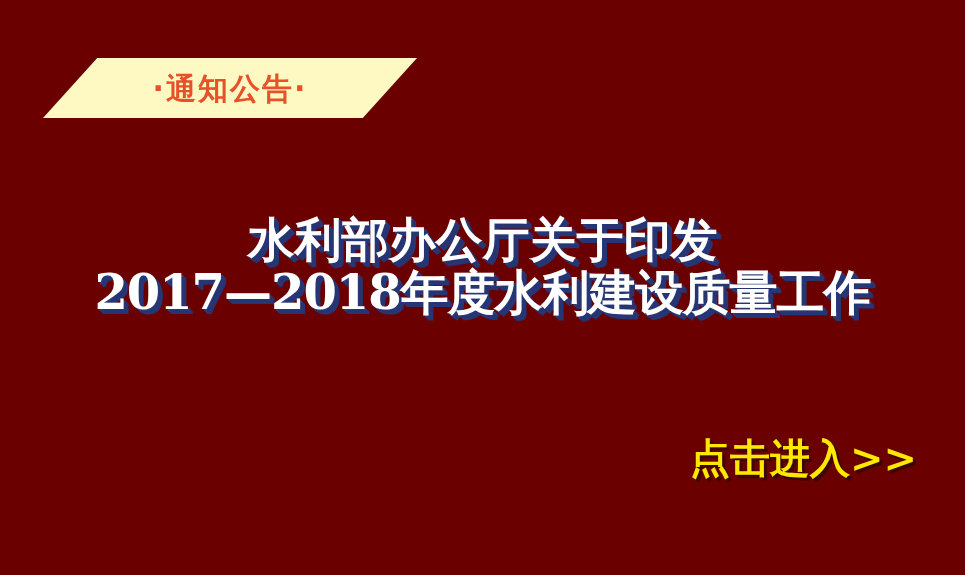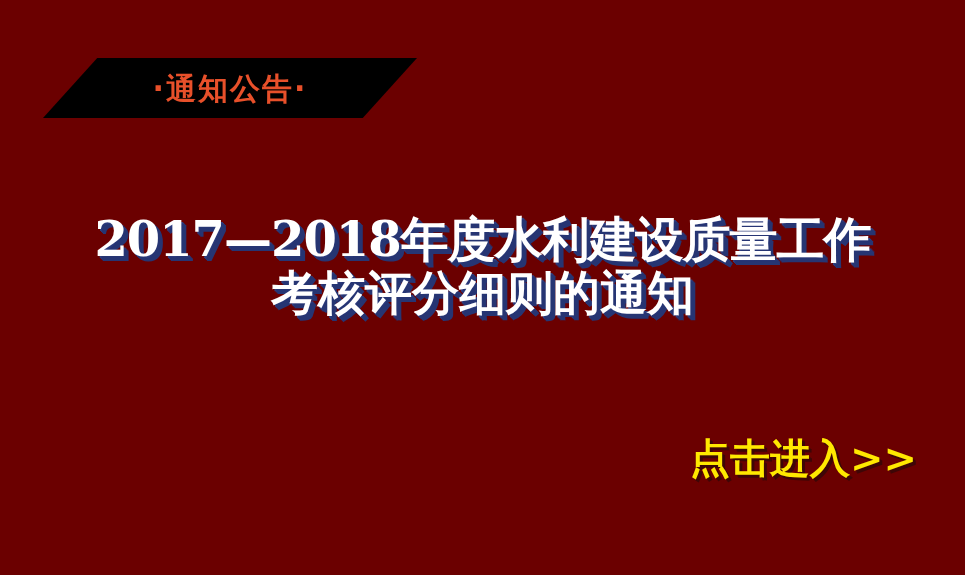--- a/index.html
+++ b/index.html
@@ -22,21 +22,21 @@
     overflow: hidden;
   }
 
   
   #banner-ribbon {
     position: absolute;
     left: 43px;
     top: 58px;
     width: 374px;
     height: 60px;
-    background: #000000;
+    background: #fef9c3;
     -webkit-clip-path: polygon(14.5% 0, 100% 0, 85.5% 100%, 0 100%);
     clip-path: polygon(14.5% 0, 100% 0, 85.5% 100%, 0 100%);
     display: flex;
     align-items: center;
     justify-content: center;
   }
 
   #banner-label {
     color: #E8502A;
     font-family: "DejaVu Sans", sans-serif;
@@ -105,21 +105,21 @@
 </head>
 <body>
 
 <div id="poster">
 
   <div id="banner-ribbon">
     <span id="banner-label">·通知公告·</span>
   </div>
 
   <div id="headline-block">
+    <span class="headline-line" id="headline-line-1">水利部办公厅关于印发</span>
     <span class="headline-line" id="headline-line-2">2017—2018年度水利建设质量工作</span>
-    <span class="headline-line" id="headline-line-3">考核评分细则的通知</span>
   </div>
 
   <div id="enter-link">
     <span id="enter-link-label">点击进入&gt;&gt;</span>
   </div>
 
 </div>
 
 </body></html>

